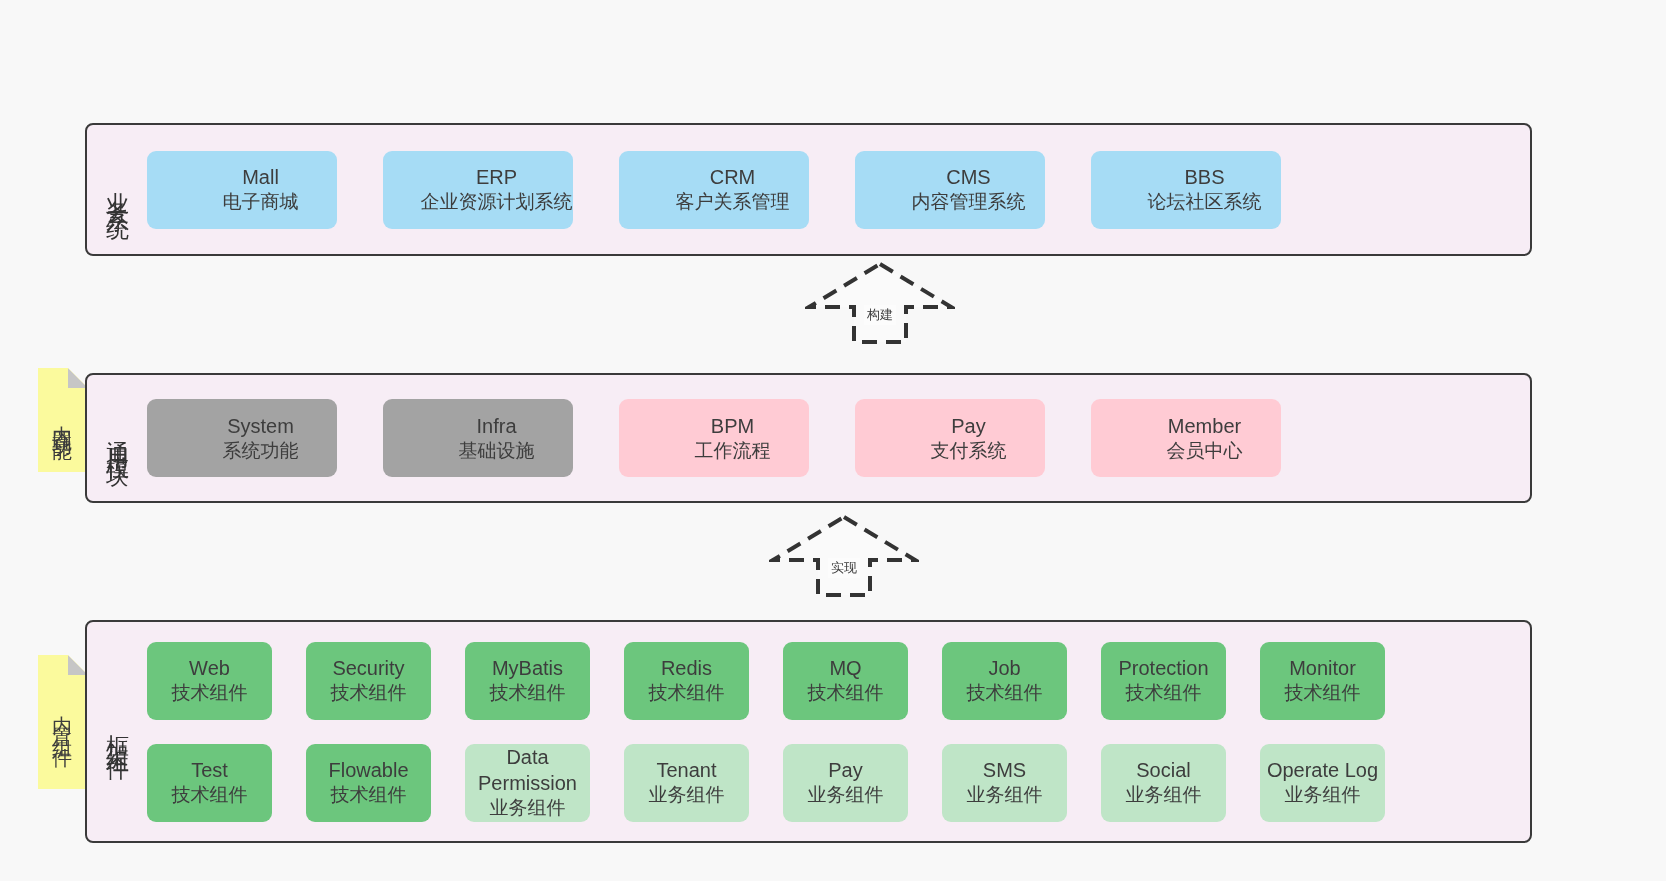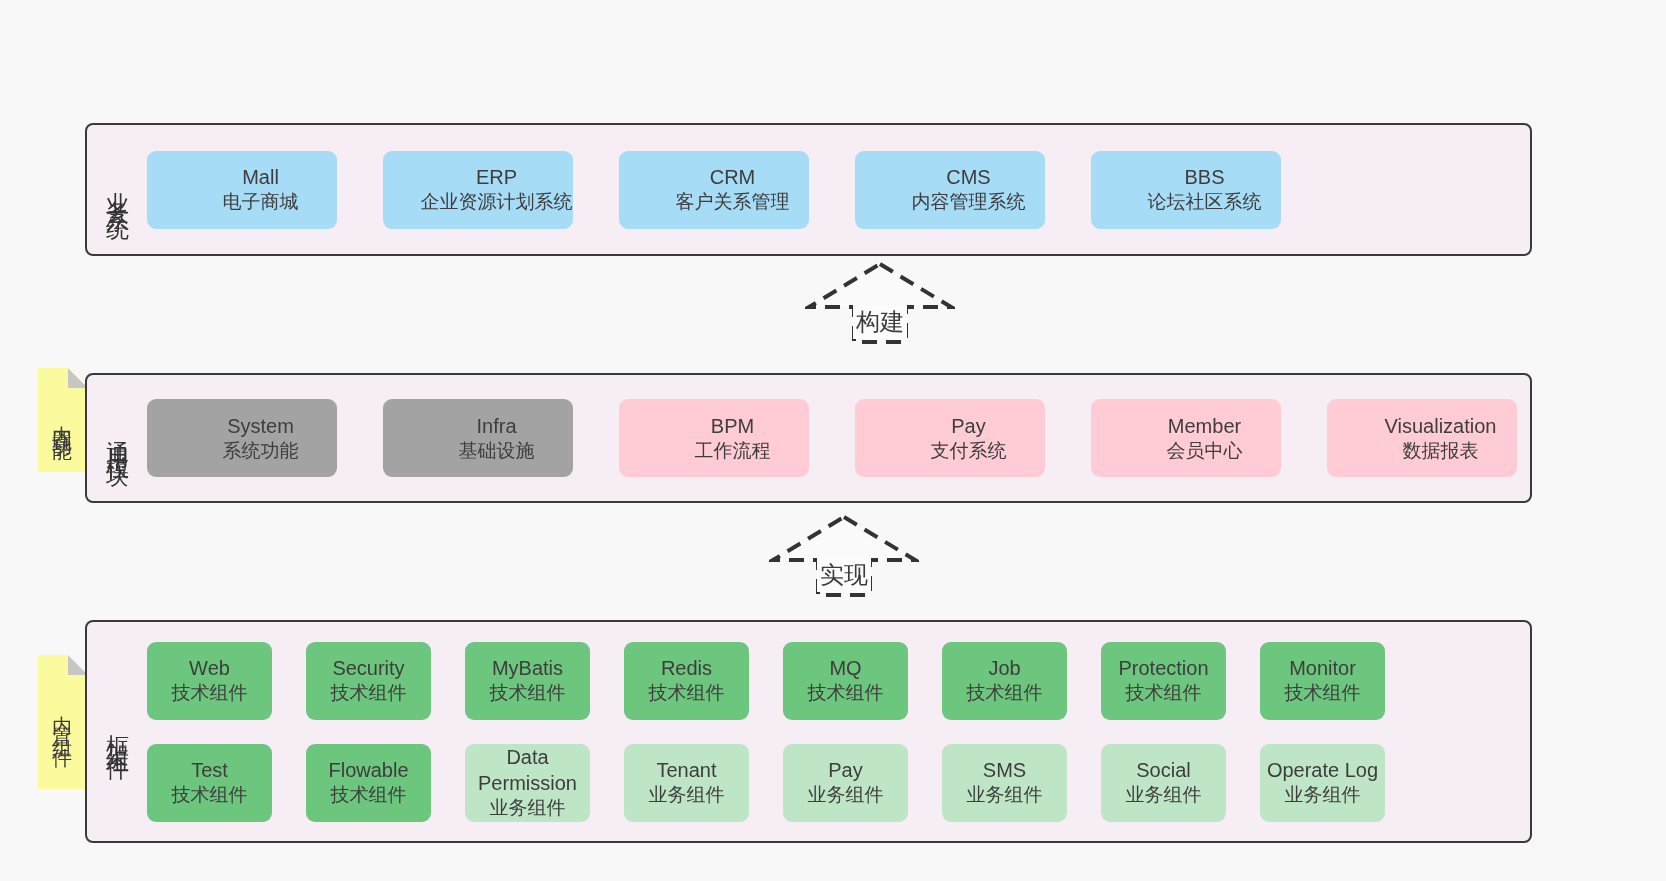--- a/index.html
+++ b/index.html
@@ -67,21 +67,21 @@
   }
   #tab-framework .tab-text{ letter-spacing:11px; }
 
   
   .arrow-wrap{ position:absolute; width:150px; height:84px; z-index:1; }
   #arrow-build    { left:805px; top:261px; }
   #arrow-implement{ left:769px; top:514px; }
   .arrow-wrap svg{ display:block; }
   .arrow-label{
     position:absolute; left:50%; top:44px; transform:translateX(-50%);
-    background:#fcfcfc; font-size:24px; padding:1px 3px; color:#3c3c3c; white-space:nowrap;
+    background:#fcfcfc; font-size:13px; padding:1px 3px; color:#3c3c3c; white-space:nowrap;
   }
 </style>
 </head>
 <body>
 
 <section class="layer" id="layer-business">
   <div class="layer-label">业务系统</div>
   <div class="box-row cols6">
     <div class="box b-blue">
       <div class="title">Mall</div>
@@ -133,24 +133,20 @@
       <div class="subtitle">工作流程</div>
     </div>
     <div class="box b-pink">
       <div class="title">Pay</div>
       <div class="subtitle">支付系统</div>
     </div>
     <div class="box b-pink">
       <div class="title">Member</div>
       <div class="subtitle">会员中心</div>
     </div>
-    <div class="box b-pink">
-      <div class="title">Visualization</div>
-      <div class="subtitle">数据报表</div>
-    </div>
   </div>
 </section>
 
 <div class="arrow-wrap" id="arrow-implement">
   <svg width="150" height="84" viewBox="0 0 150 84">
     <path d="M75 3 L146 46 L101 46 L101 81 L49 81 L49 46 L4 46 Z" fill="#fafafa" stroke="#333" stroke-width="4" stroke-dasharray="15 9"></path>
   </svg>
   <span class="arrow-label">实现</span>
 </div>
 

